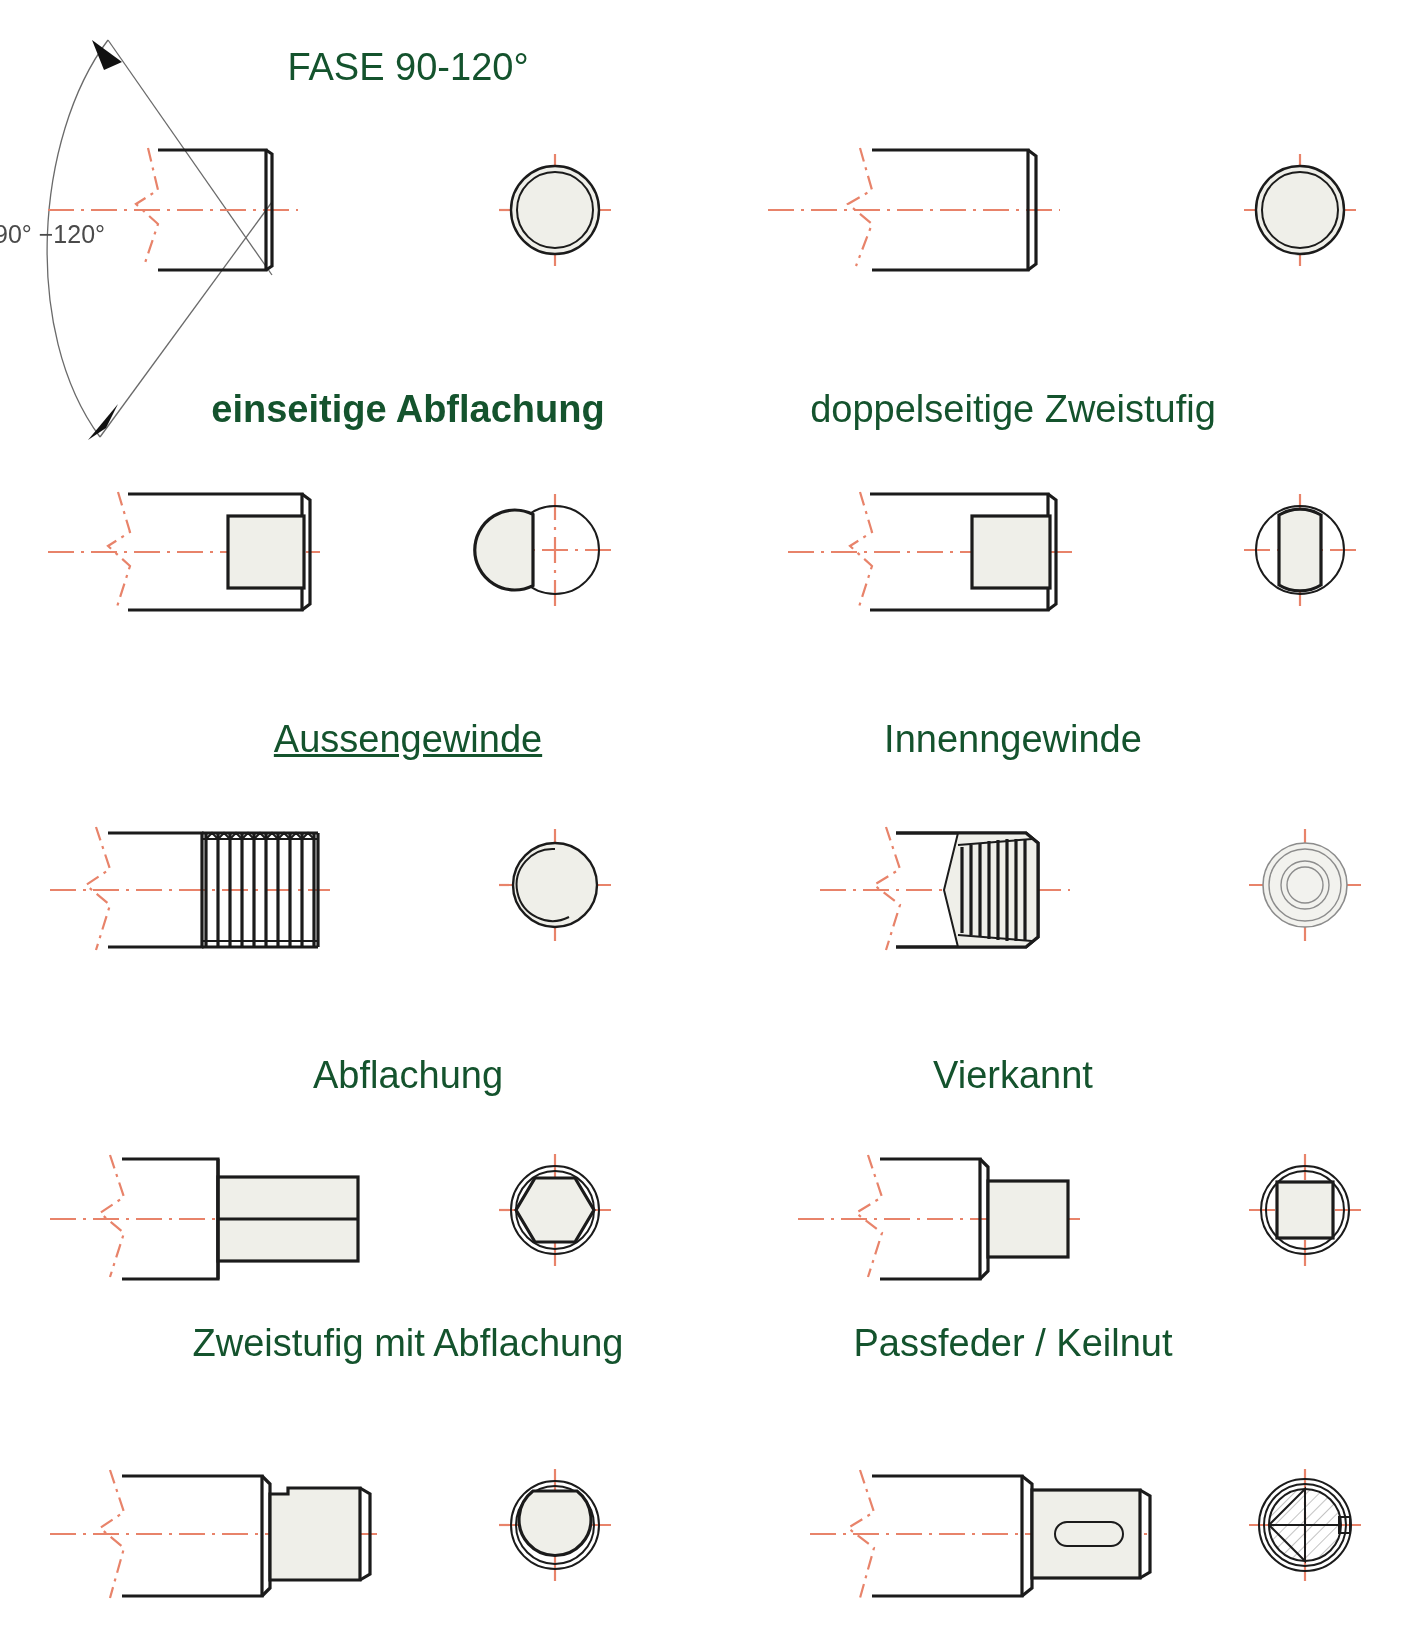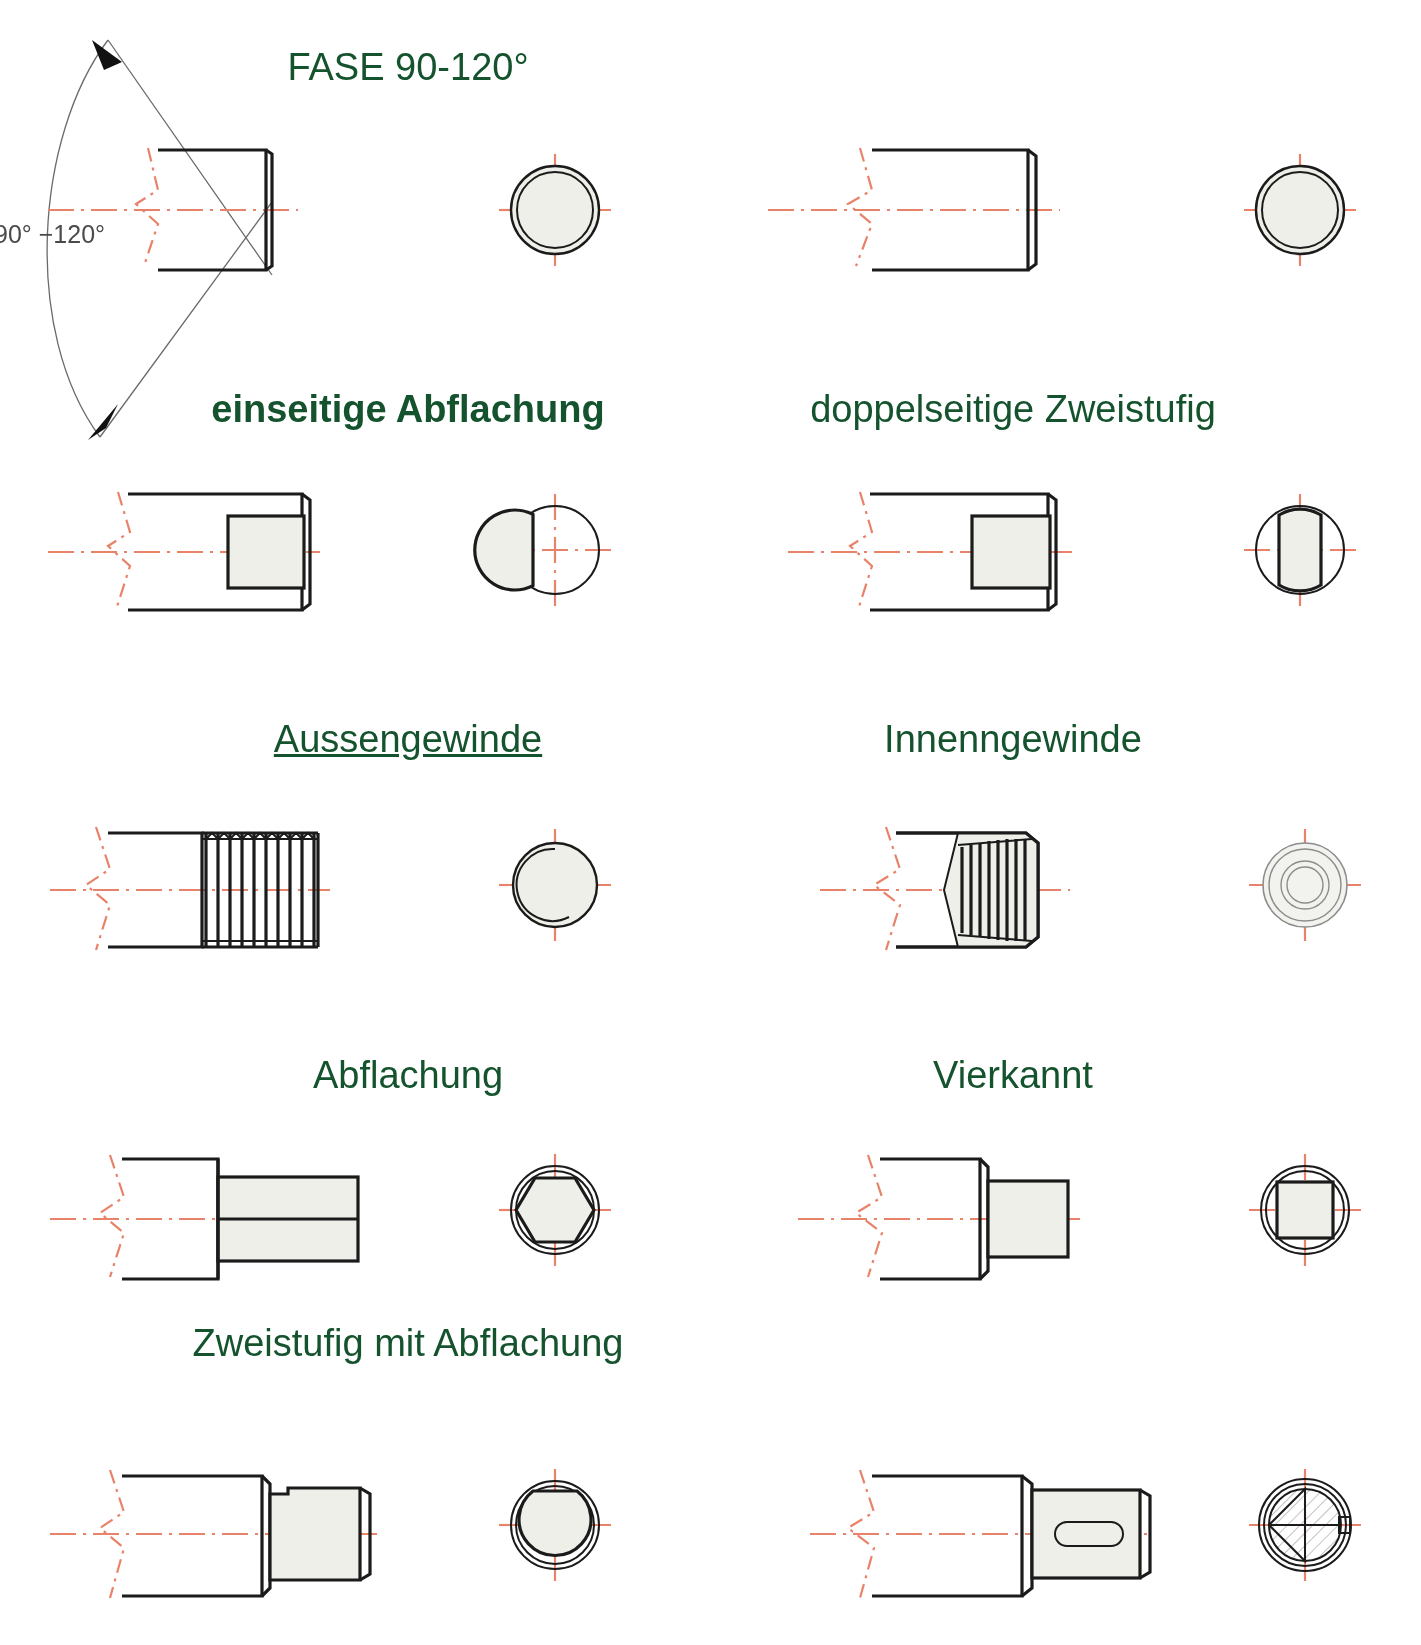--- a/index.html
+++ b/index.html
@@ -219,20 +219,21 @@
     <svg width="120" height="120" viewBox="0 0 120 120">
       <path class="ctr" d="M 60 4 L 60 116"></path>
       <path class="ctr" d="M 4 60 L 116 60"></path>
       <circle class="ol-thin" cx="60" cy="60" r="44"></circle>
       <circle class="ol-thin" cx="60" cy="60" r="39"></circle>
       <rect class="face" x="32" y="32" width="56" height="56"></rect>
     </svg>
   </div>
 
   <div class="caption" style="left:113px;top:1322px;width:590px;">Zweistufig mit Abflachung</div>
+  <div class="caption" style="left:718px;top:1322px;width:590px;">Passfeder  / Keilnut</div>
 
   <div class="cell" style="left:30px;top:1450px;">
     <svg width="400" height="165" viewBox="0 0 400 165">
       <path class="ctr" d="M 20 84 L 350 84"></path>
       <path class="brk" d="M 80 20 L 94 62 L 70 78 L 94 98 L 80 148"></path>
       <path class="ol" d="M 92 26 L 232 26 L 232 146 L 92 146"></path>
       <path class="ol" d="M 232 26 L 240 34 L 240 138 L 232 146"></path>
       <path class="face" d="M 240 44 L 258 44 L 258 38 L 330 38 L 330 130 L 240 130 Z"></path>
       <path class="ol" d="M 330 38 L 340 44 L 340 124 L 330 130"></path>
     </svg>

